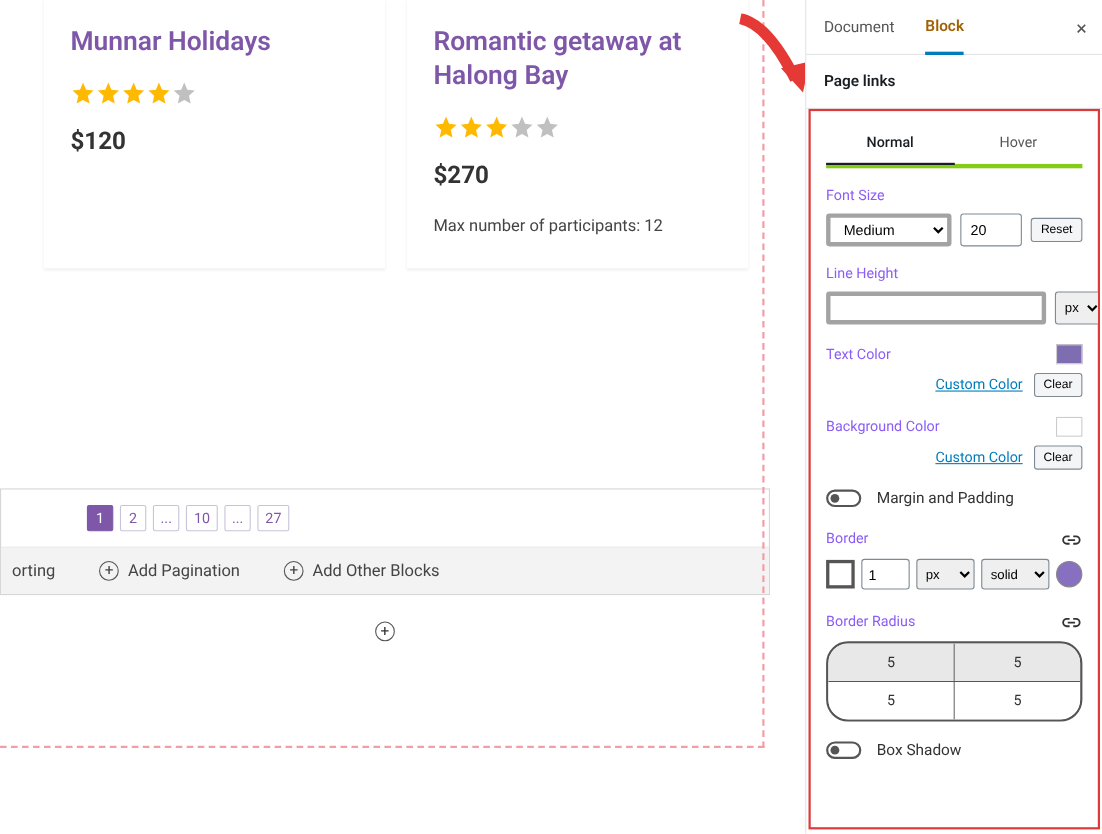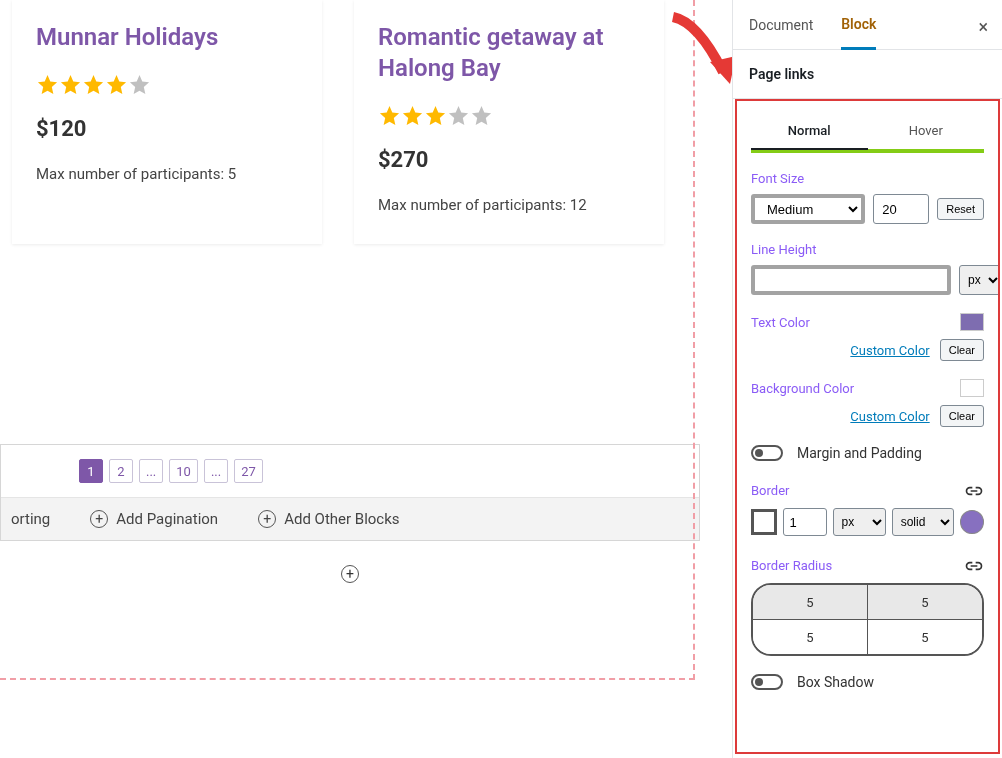--- a/index.html
+++ b/index.html
@@ -2,21 +2,21 @@
 <html><head>
 <meta charset="utf-8">
 <style>
 * { box-sizing: border-box; margin: 0; padding: 0; }
 body { font-family: -apple-system, BlinkMacSystemFont, "Segoe UI", Roboto, sans-serif; font-size: 13px; color: #333; background: #fff; width: 1002px; height: 758px; overflow: hidden; position: relative; }
 
 
 .editor-canvas { position: absolute; left: 0; top: 0; width: 700px; height: 758px; }
 .dashed-border { position: absolute; left: 0; top: 0; width: 695px; height: 680px; border-right: 2px dashed #f19ea6; border-bottom: 2px dashed #f19ea6; pointer-events: none; }
 
-.cards-row { display: flex; gap: 12px; padding: 0; }
+.cards-row { display: flex; gap: 0; padding: 0; justify-content: flex-end; }
 .card { background: #fff; padding: 22px 24px 30px; margin-right: 20px; box-shadow: 0 1px 3px rgba(0,0,0,0.08); }
 .card1 { margin-left: 12px; width: 310px; }
 .card2 { width: 310px; }
 .card-title { color: #7e57a8; font-size: 24px; font-weight: 600; line-height: 1.3; margin-bottom: 20px; }
 .stars { display: flex; gap: 0; margin-bottom: 20px; }
 .star { width: 23px; height: 23px; }
 .star-filled { fill: #ffb900; }
 .star-empty { fill: #c0c0c0; }
 .price { font-size: 22px; font-weight: 700; color: #333; margin-bottom: 24px; }
 .participants { font-size: 15px; color: #444; }
@@ -108,21 +108,20 @@
             <path class="star-filled" d="M12 2l2.9 6.9L22 9.7l-5.5 5 1.6 7.3L12 18.6 5.9 22l1.6-7.3L2 9.7l7.1-.8z"></path>
           </svg>
         <svg class="star" viewBox="0 0 24 24">
             <path class="star-filled" d="M12 2l2.9 6.9L22 9.7l-5.5 5 1.6 7.3L12 18.6 5.9 22l1.6-7.3L2 9.7l7.1-.8z"></path>
           </svg>
         <svg class="star" viewBox="0 0 24 24">
             <path class="star-empty" d="M12 2l2.9 6.9L22 9.7l-5.5 5 1.6 7.3L12 18.6 5.9 22l1.6-7.3L2 9.7l7.1-.8z"></path>
           </svg>
       </div>
       <div class="price">$120</div>
-      <div class="participants">Max number of participants: 5</div>
     </div>
     <div class="card card2">
       <div class="card-title">Romantic getaway at Halong Bay</div>
       <div class="stars">
         <svg class="star" viewBox="0 0 24 24">
             <path class="star-filled" d="M12 2l2.9 6.9L22 9.7l-5.5 5 1.6 7.3L12 18.6 5.9 22l1.6-7.3L2 9.7l7.1-.8z"></path>
           </svg>
         <svg class="star" viewBox="0 0 24 24">
             <path class="star-filled" d="M12 2l2.9 6.9L22 9.7l-5.5 5 1.6 7.3L12 18.6 5.9 22l1.6-7.3L2 9.7l7.1-.8z"></path>
           </svg>

